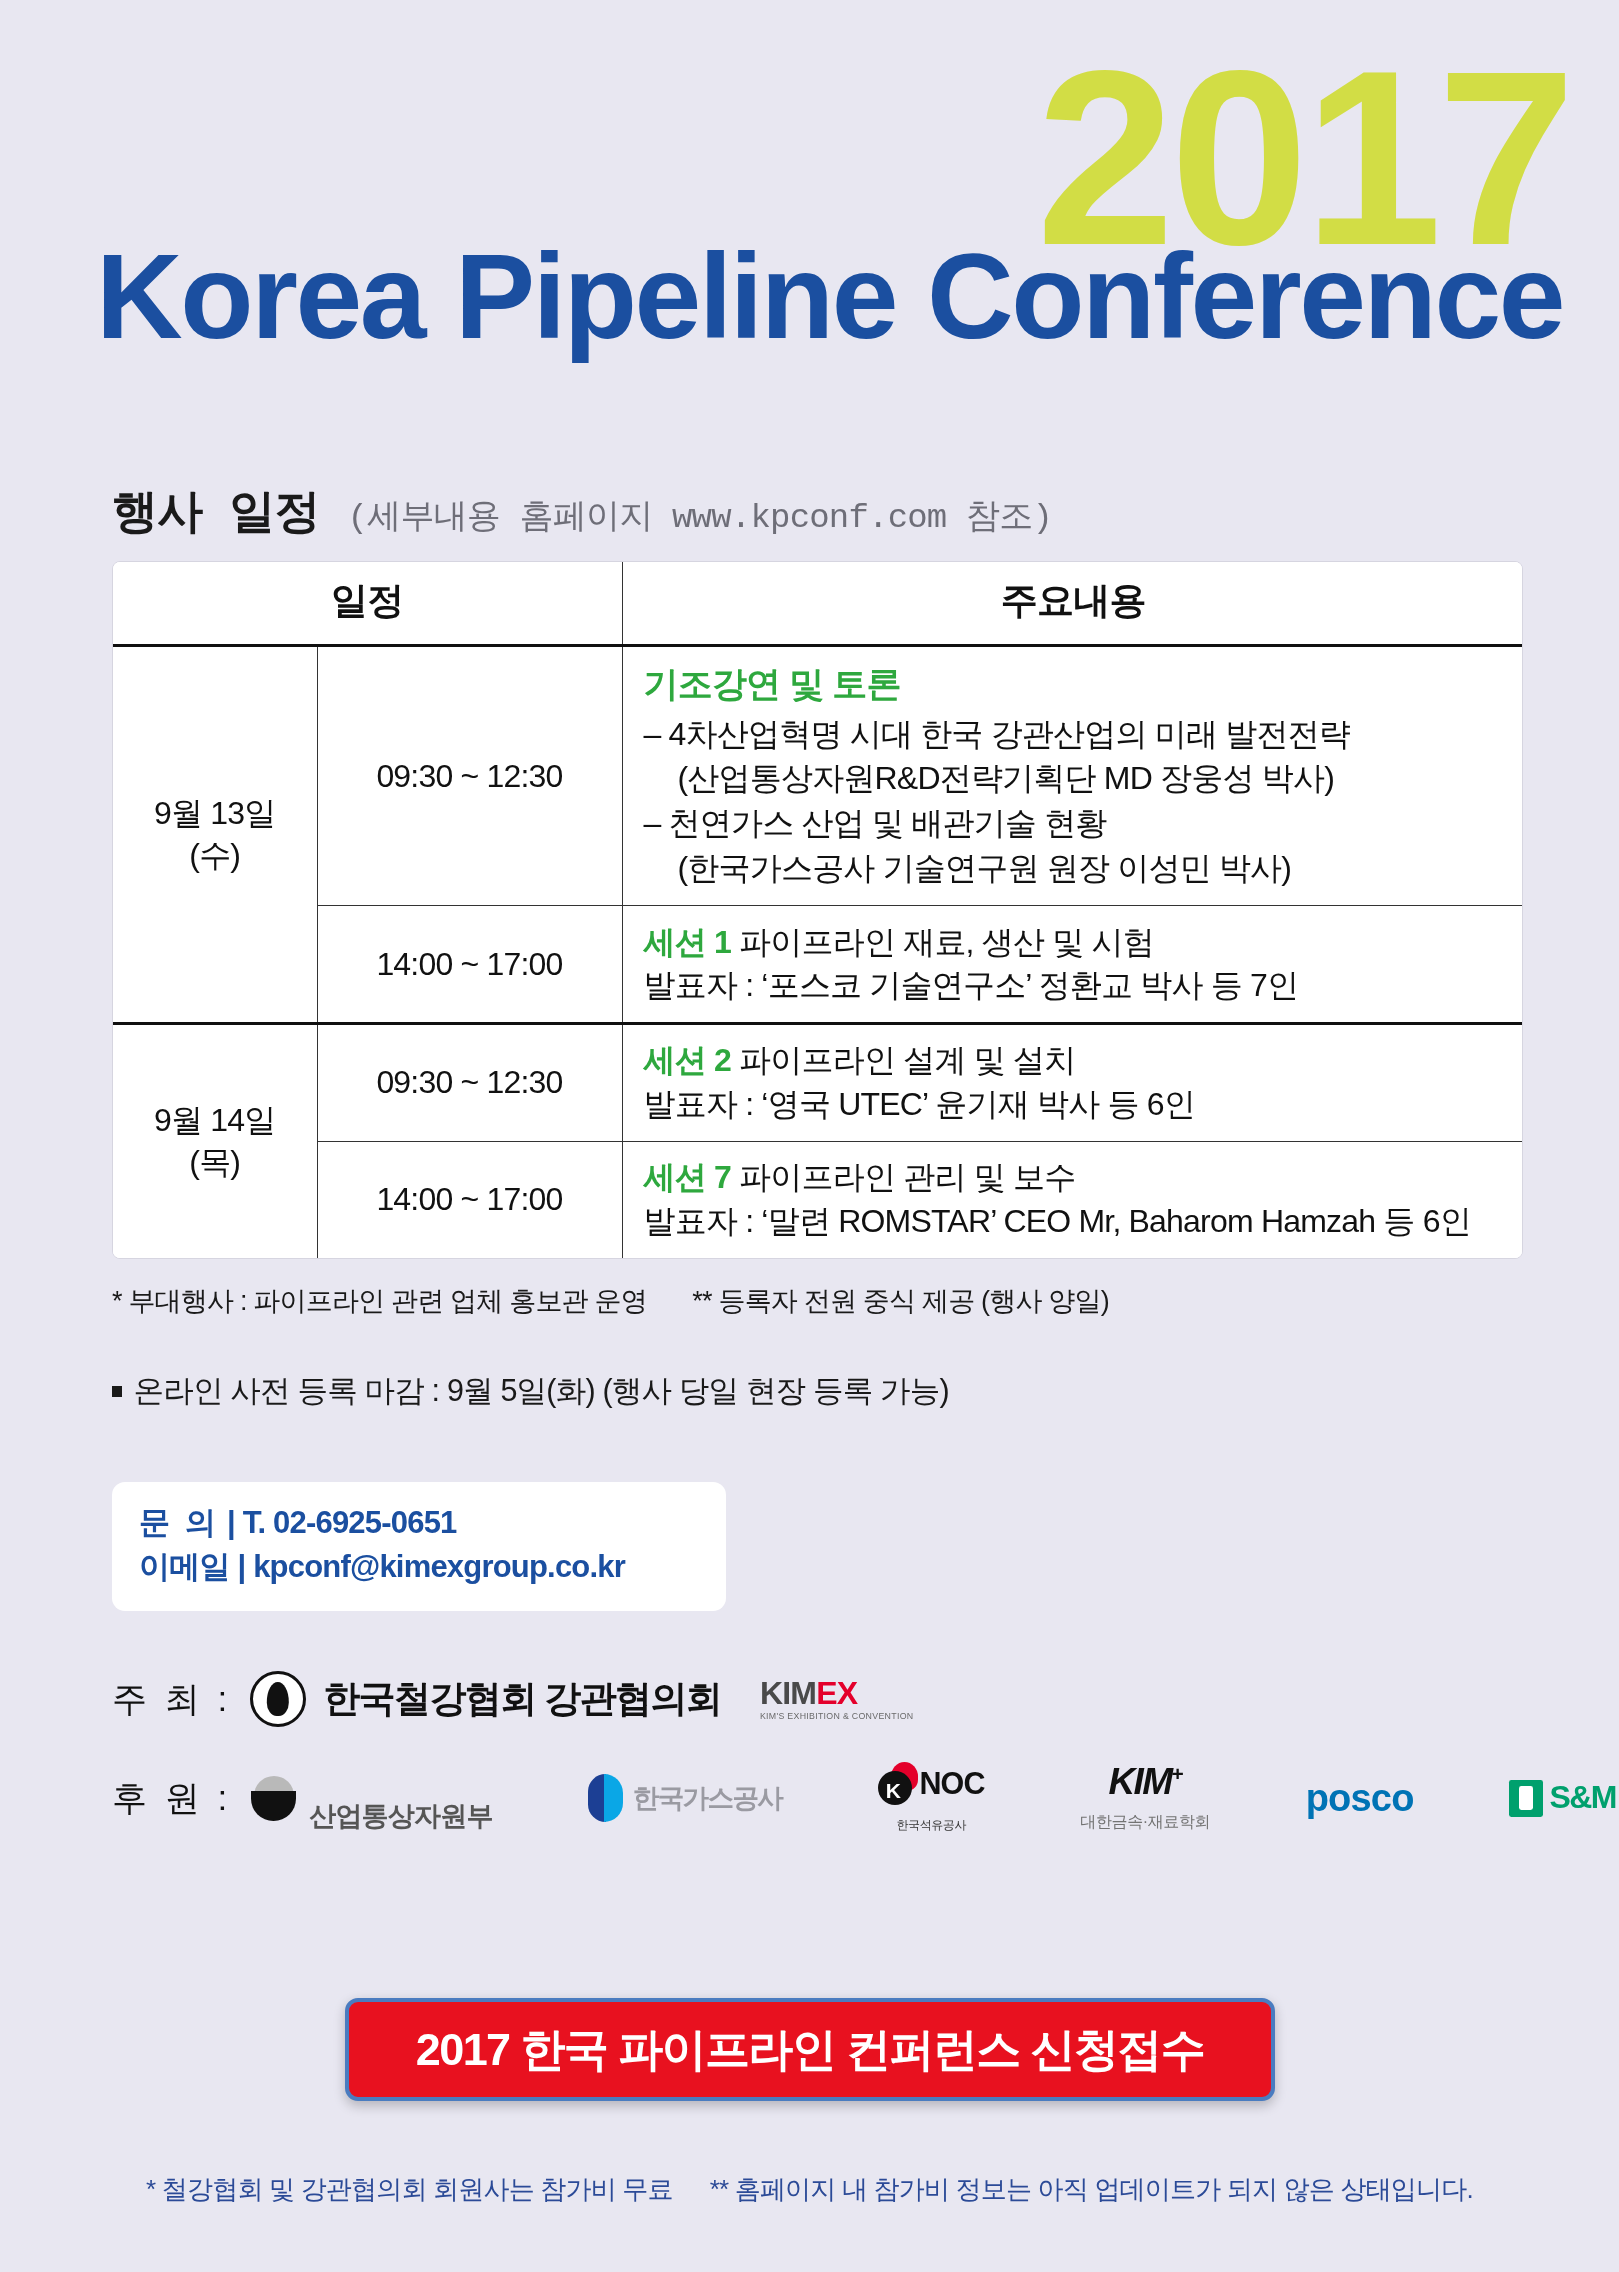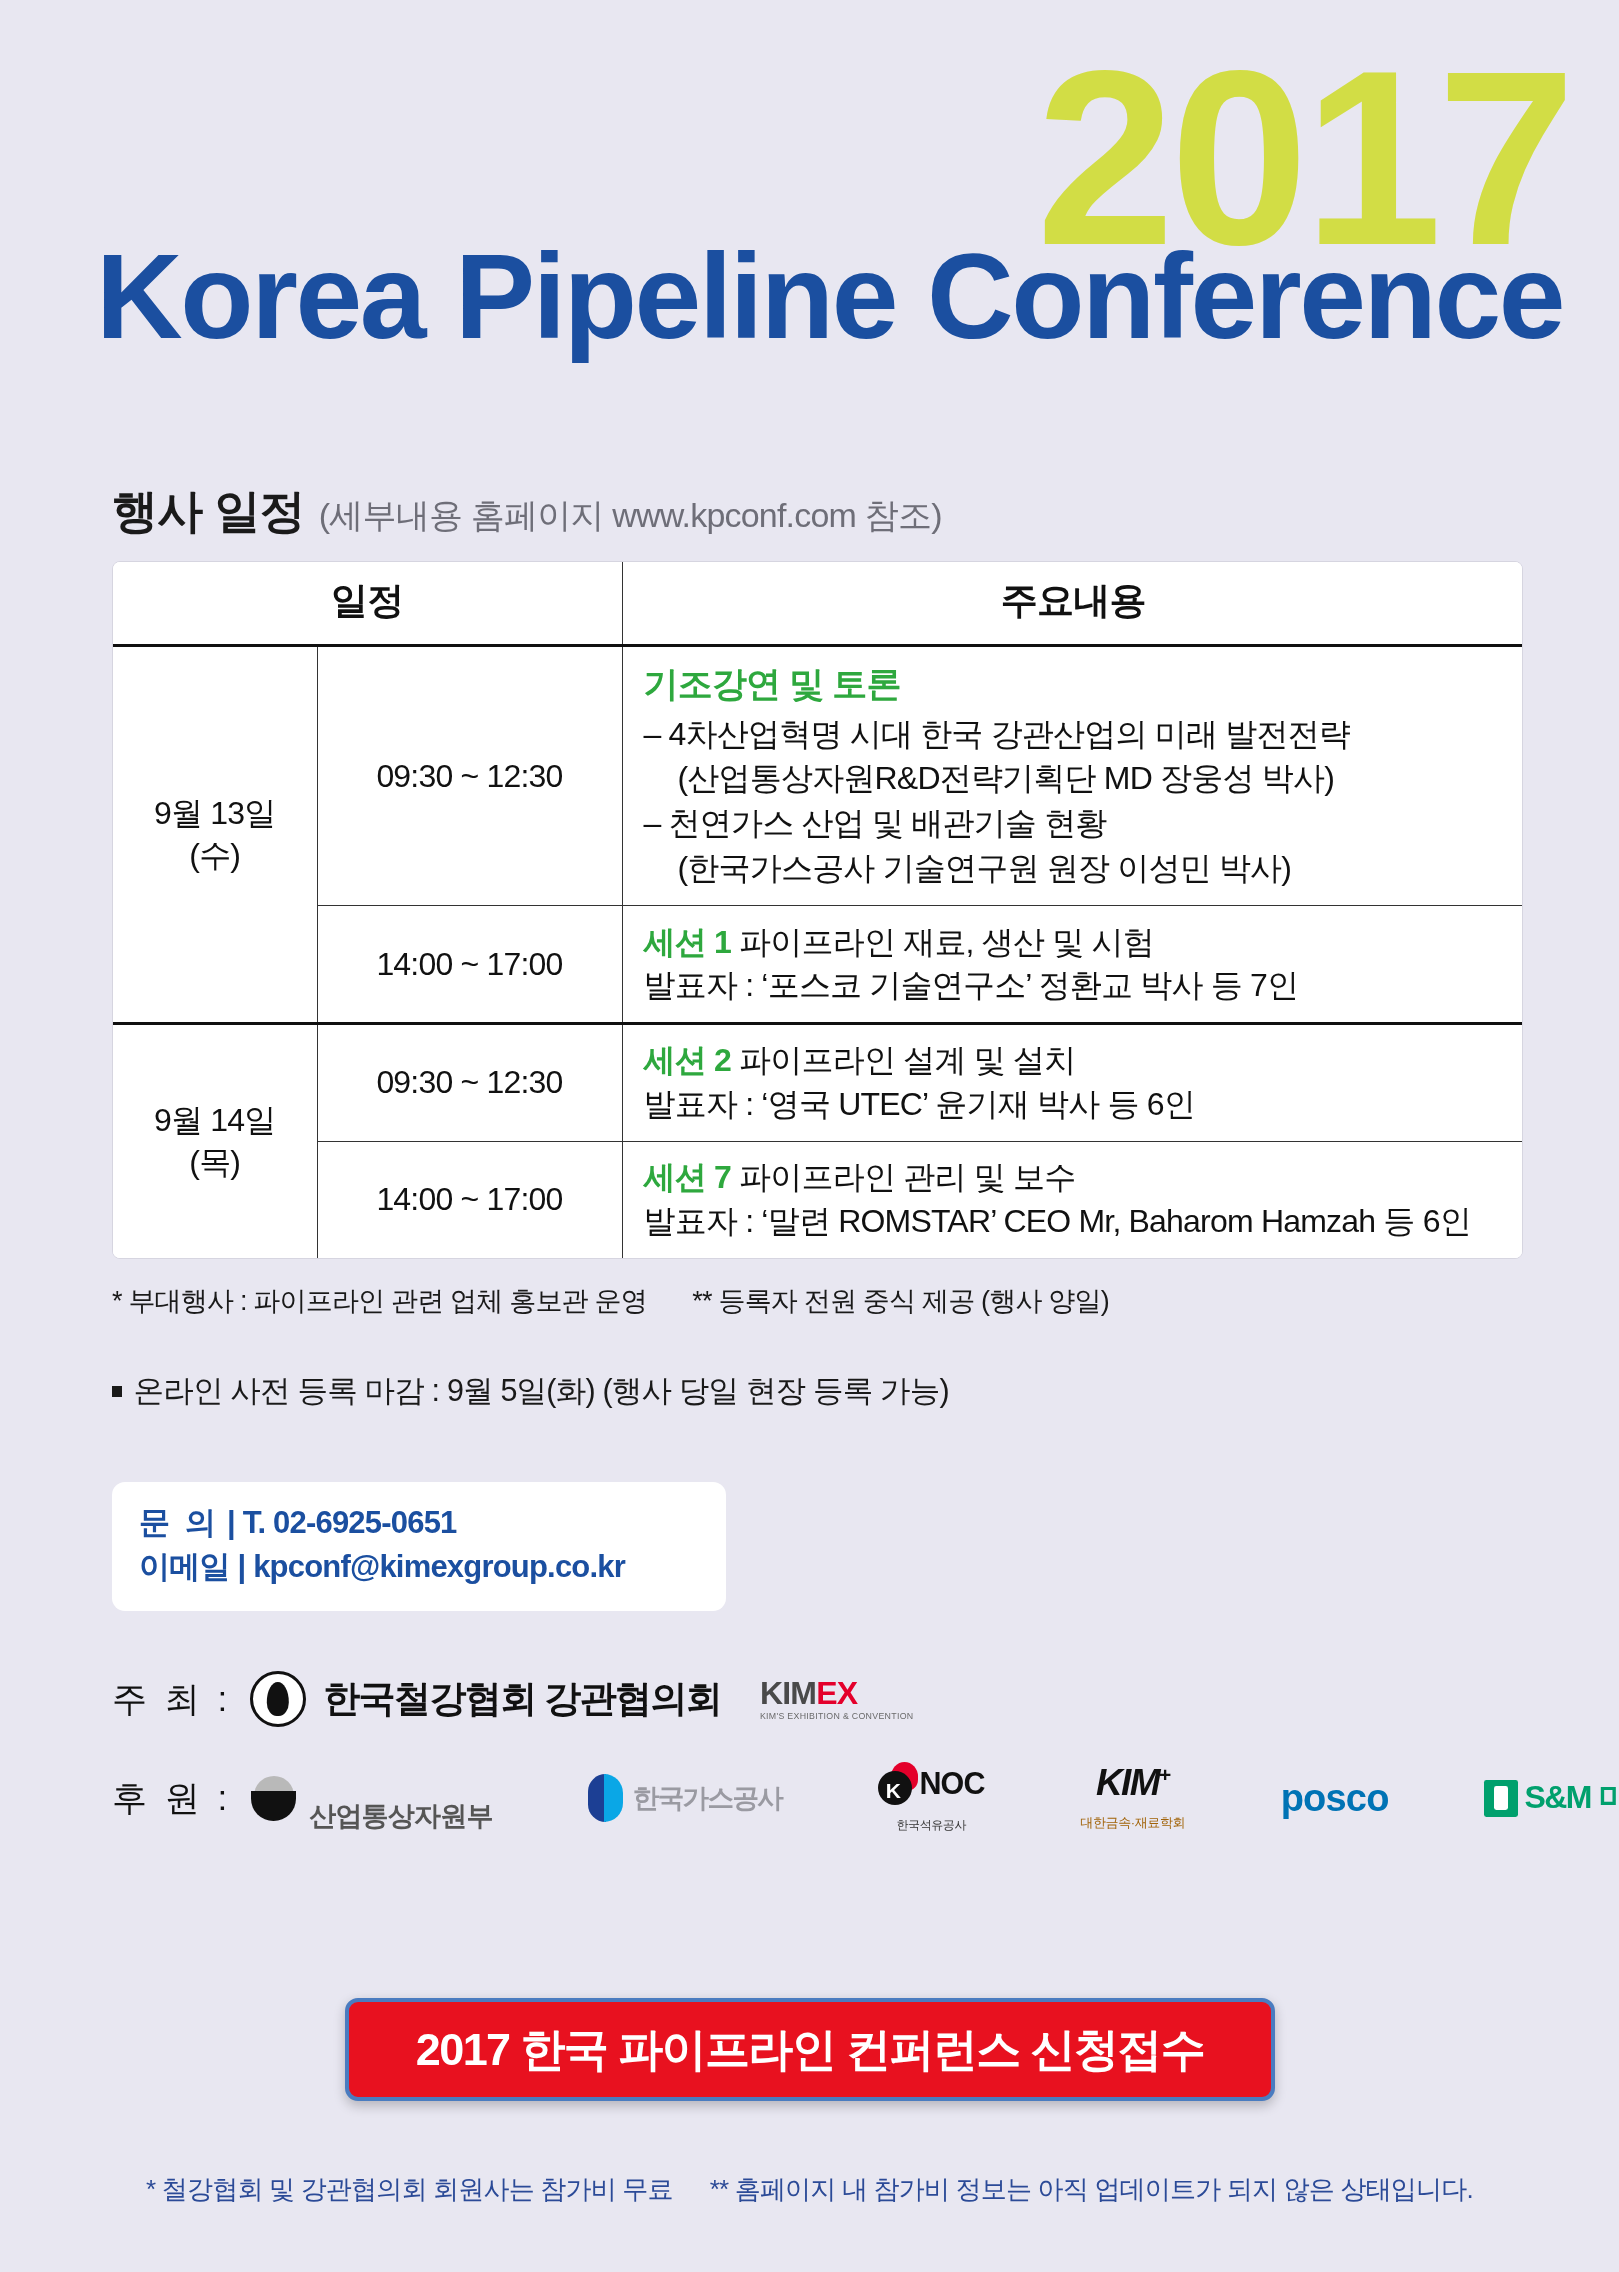--- a/index.html
+++ b/index.html
@@ -21,21 +21,21 @@
   }
   .maintitle {
     position:absolute; left:96px; top:236px;
     font-size:120px; line-height:1; font-weight:700;
     color:#1b4fa0; letter-spacing:-2.4px; white-space:nowrap;
   }
 
   
   .sched-head {
     position:absolute; left:112px; top:481px;
-    display:flex; align-items:baseline; gap:14px; white-space:nowrap;
+    display:flex; align-items:baseline; gap:28px; white-space:nowrap;font-family:Liberation Mono, monospace;
   }
   .sched-head .big { font-size:46px; font-weight:700; color:#1a1a1a; letter-spacing:-0.8px; }
   .sched-head .small { font-size:34px; font-weight:400; color:#6e6e78; letter-spacing:-0.8px; }
 
   
   .table-wrap {
     position:absolute; left:112px; top:561px;
     width:1411px; background:#ffffff;
     border-radius:8px;
     border:0.8px solid #d6d5e0;
@@ -148,21 +148,21 @@
       background:#111; border-radius:50%; }
   .knoc .blob .kl { position:absolute; left:8px; bottom:4.8px; color:#fff;
       font-size:21px; font-weight:700; line-height:1; }
   .knoc .noc { font-size:30.5px; font-weight:700; color:#111; letter-spacing:-0.8px; }
   .knoc .sub { font-size:12px; color:#333; letter-spacing:-0.4px; margin-top:1.6px; }
 
   .kim { display:flex; flex-direction:column; align-items:center; }
   .kim .mark { font-size:37px; font-weight:700; color:#111; font-style:italic;
       letter-spacing:-1.6px; line-height:1; position:relative; }
   .kim .mark sup { font-size:21px; font-style:normal; vertical-align:super; }
-  .kim .sub { font-size:13px; color:#a16207; letter-spacing:-0.4px; margin-top:2.4px; }
+  .kim .sub { font-size:16px; color:#737373; letter-spacing:-0.4px; margin-top:2.4px; }
 
   .posco { font-size:38px; font-weight:700; color:#0073b5; letter-spacing:-0.8px; line-height:1; }
 
   .snm { display:flex; align-items:center; gap:6.4px; }
   .snm .badge { width:34px; height:37px; background:#00a06d; border-radius:2.4px; position:relative; }
   .snm .badge::after { content:""; position:absolute; left:9.6px; top:6.4px; width:14.4px; height:24px;
       background:#fff; border-radius:2.4px; }
   .snm .txt { font-size:32px; font-weight:700; color:#00a06d; letter-spacing:-1.6px; }
 
   

